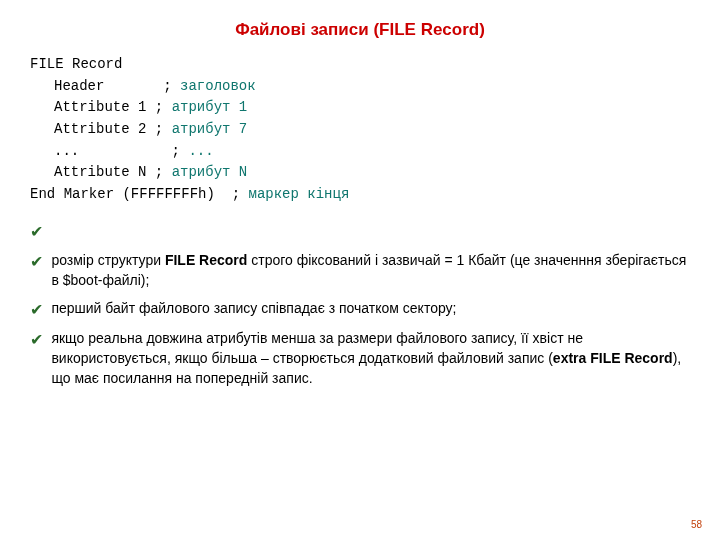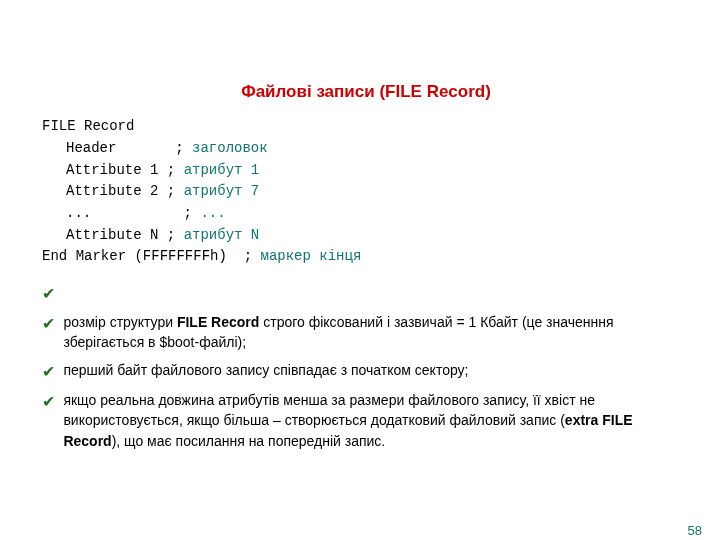--- a/index.html
+++ b/index.html
@@ -8,24 +8,23 @@
       height: 540px;
       background: #ffffff;
       font-family: Arial, sans-serif;
       font-size: 15px;
       overflow: hidden;
       position: relative;
     }
     .slide {
       width: 720px;
       height: 540px;
-      padding: 20px 30px 20px 42px;
+      padding: 20px 30px 20px 30px;
       display: flex;
       flex-direction: column;
-      justify-content: center;
     }
     .title {
       text-align: center;
       color: #cc0000;
       font-size: 17px;
       font-weight: bold;
       margin-bottom: 14px;
     }
     .code-block {
       font-family: 'Courier New', Courier, monospace;
@@ -61,24 +60,24 @@
     .bullet-text {
       flex: 1;
     }
     .bold-inline {
       font-weight: bold;
     }
     .italic-inline {
     }
     .page-num {
       position: absolute;
-      bottom: 2px;
+      bottom: 10px;
       right: 18px;
-      font-size: 13px;
-      color: #0f766e;
+      font-size: 10px;
+      color: #c2410c;
     }
     .indent1 { padding-left: 24px; }
   </style>
 </head>
 <body>
 
 <div class="slide">
   <div class="title">Файлові записи (FILE Record)</div>
 
   <div class="code-block">

